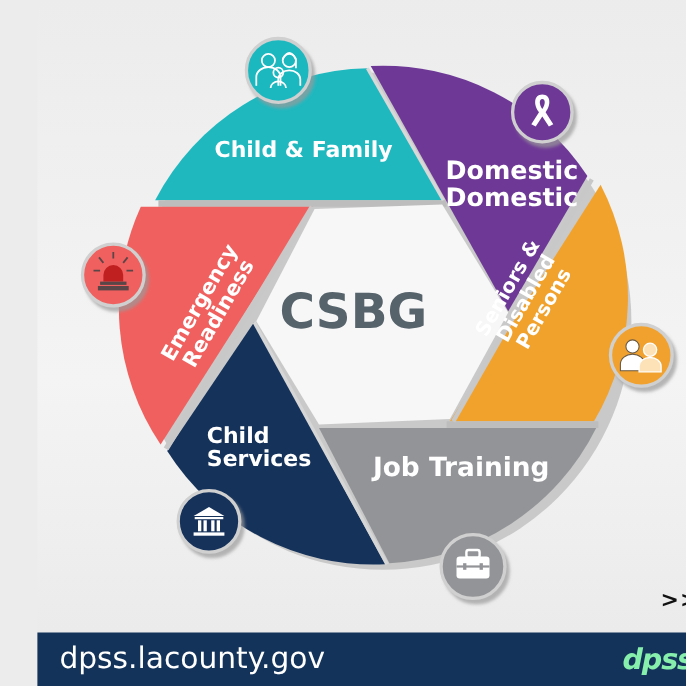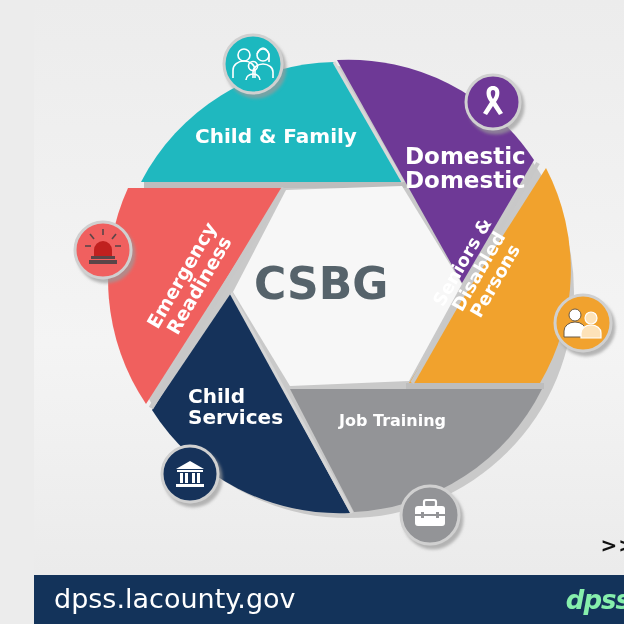--- a/index.html
+++ b/index.html
@@ -125,21 +125,21 @@
     <div>Domestic</div>
     <div>Domestic</div>
   </div>
 
   <div class="label" style="left:396px;top:300px;font-size:18px;transform:rotate(-60deg);transform-origin:left top;text-align:center;">
     <div>Seniors &amp;</div>
     <div>Disabled</div>
     <div>Persons</div>
   </div>
 
-  <div class="label" style="left:305px;top:413px;font-size:16px;">
+  <div class="label" style="left:305px;top:413px;font-size:24px;">
     <div>Job Training</div>
   </div>
 
   <div class="label" style="left:154px;top:386px;font-size:20px;">
     <div>Child</div>
     <div>Services</div>
   </div>
 
   <div class="label" style="left:110px;top:322px;font-size:19px;transform:rotate(-60deg);transform-origin:left top;text-align:center;">
     <div>Emergency</div>

